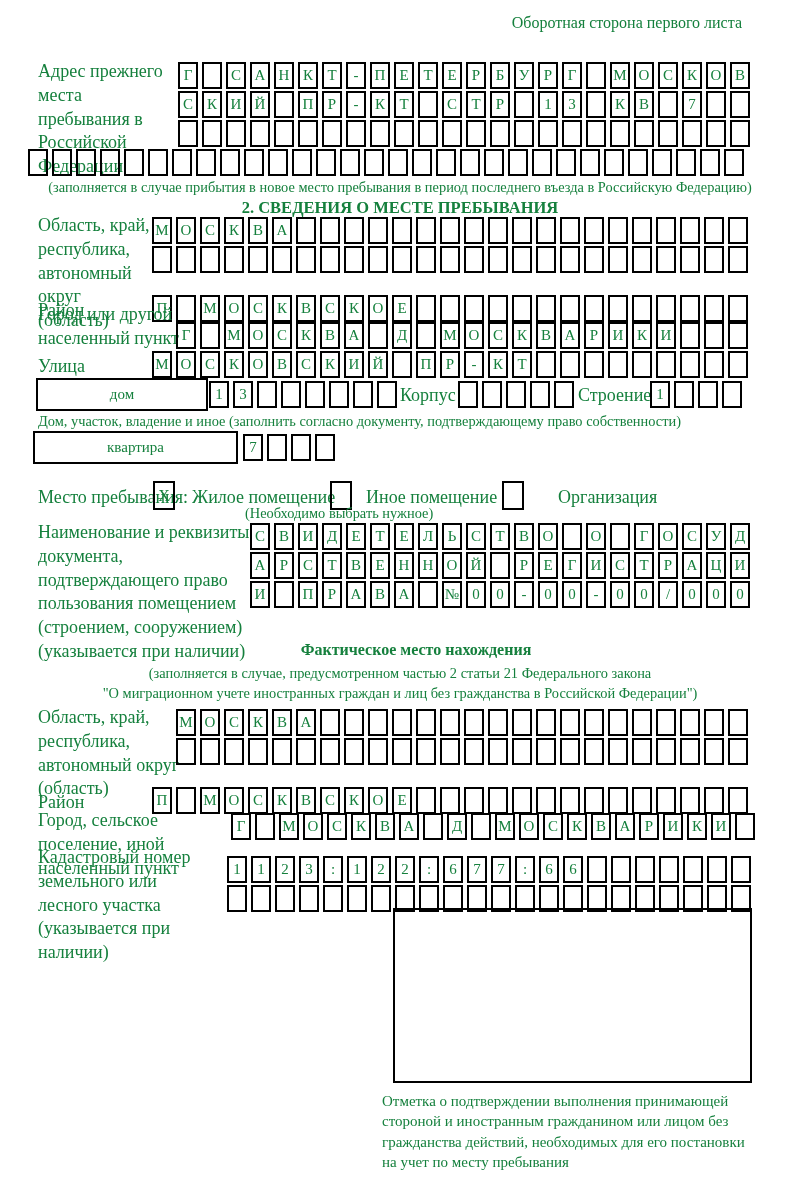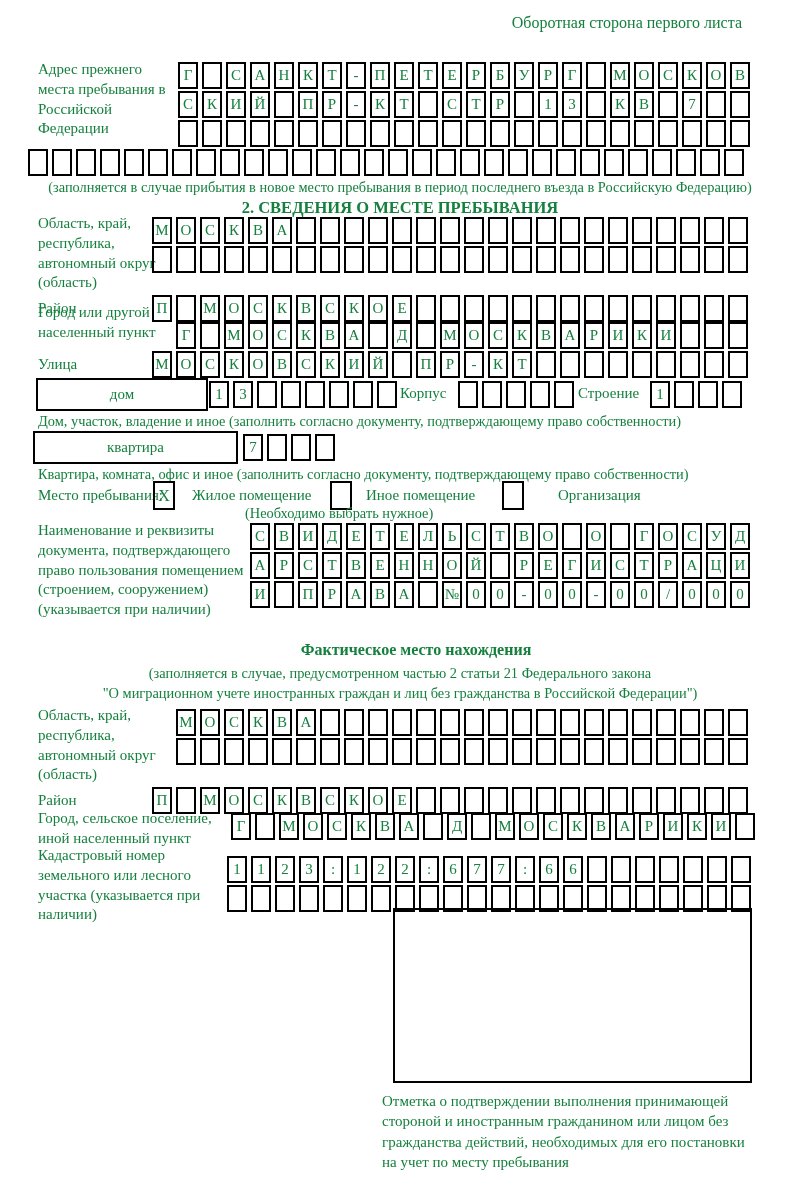--- a/index.html
+++ b/index.html
@@ -1,21 +1,21 @@
 <!DOCTYPE html>
 <html><head>
 <meta charset="utf-8">
 <style>
   html,body{margin:0;padding:0;background:#ffffff;}
   .page{
     position:relative;width:800px;height:1180px;background:#ffffff;color:#15803d;
     font-family:"Liberation Serif","DejaVu Serif",serif;overflow:hidden;
   }
   .txt{position:absolute;}
-  .lbl{font-size:15px;line-height:1.32;}
+  .lbl{font-size:18px;line-height:1.32;}
   .cap{font-size:14.4px;white-space:nowrap;}
   .center{left:0;width:800px;text-align:center;}
   .title{font-weight:bold;font-size:16.5px;}
   .subtitle{font-weight:bold;font-size:16px;padding-left:16px;}
   .hdr-note{top:14px;right:58px;font-size:16px;}
   .boxrow{position:absolute;display:flex;}
   .cell{
     box-sizing:border-box;flex:0 0 auto;width:20px;height:27px;border:2px solid #000;
     margin-right:4px;display:inline-flex;align-items:center;justify-content:center;
     font-size:15px;line-height:1;overflow:hidden;
@@ -324,21 +324,20 @@
 
   <div class="txt cap" style="left:38px;top:413px">Дом, участок, владение и иное (заполнить согласно документу, подтверждающему право собственности)</div>
 
   <div class="rectlbl" style="left:33px;top:431px;width:205px">квартира</div>
   <div class="boxrow" style="left:243px;top:434px">
       <span class="cell">7</span>
       <span class="cell"></span>
       <span class="cell"></span>
       <span class="cell"></span>
     </div>
-  <div class="txt cap" style="left:38px;top:466px">Квартира, комната, офис и иное (заполнить согласно документу, подтверждающему право собственности)</div>
 
   <div class="txt lbl" style="left:38px;top:486px">Место пребывания:</div>
   <div class="chk" style="left:153px;top:481px">X</div>
   <div class="txt lbl" style="left:192px;top:486px">Жилое помещение</div>
   <div class="chk" style="left:330px;top:481px"></div>
   <div class="txt lbl" style="left:366px;top:486px">Иное помещение</div>
   <div class="chk" style="left:502px;top:481px"></div>
   <div class="txt lbl" style="left:558px;top:486px">Организация</div>
   <div class="txt cap" style="left:245px;top:505px">(Необходимо выбрать нужное)</div>
 

